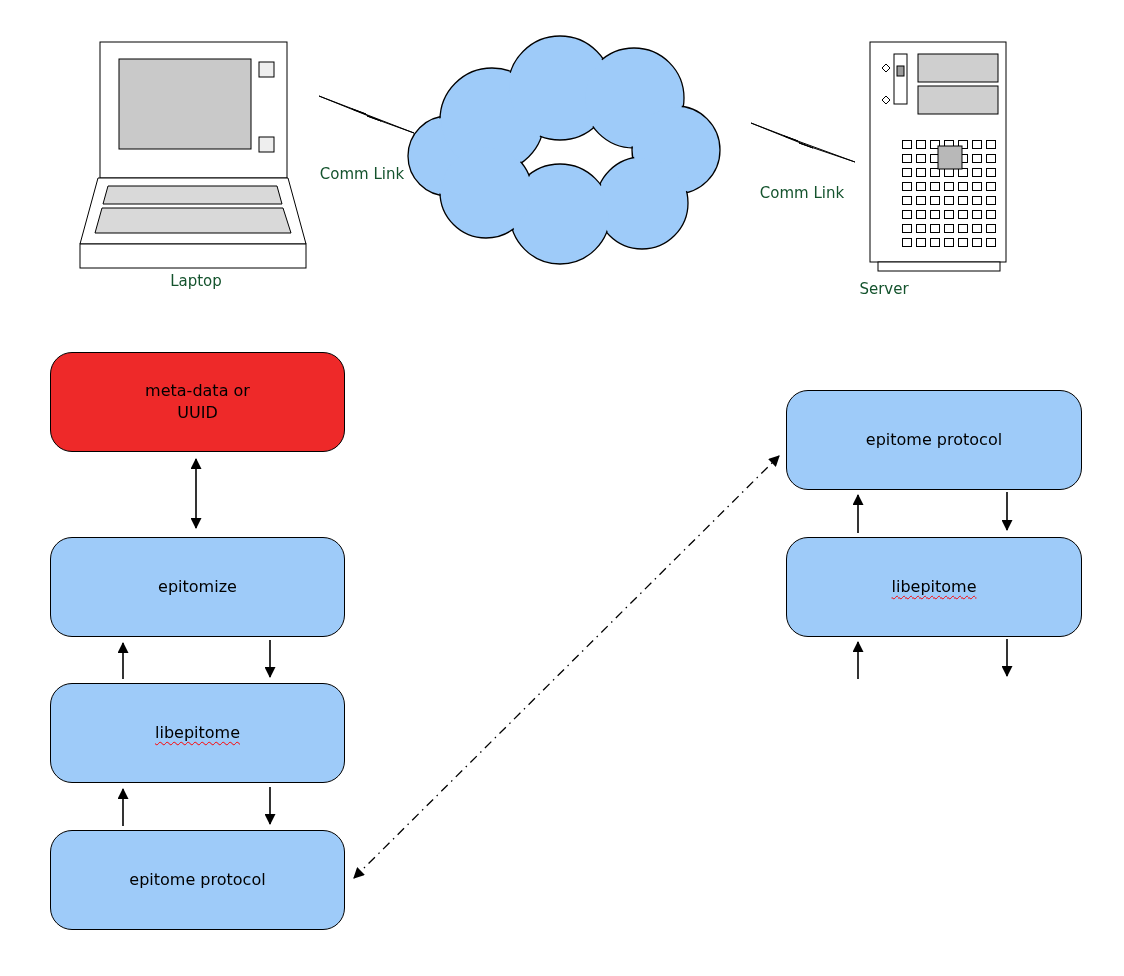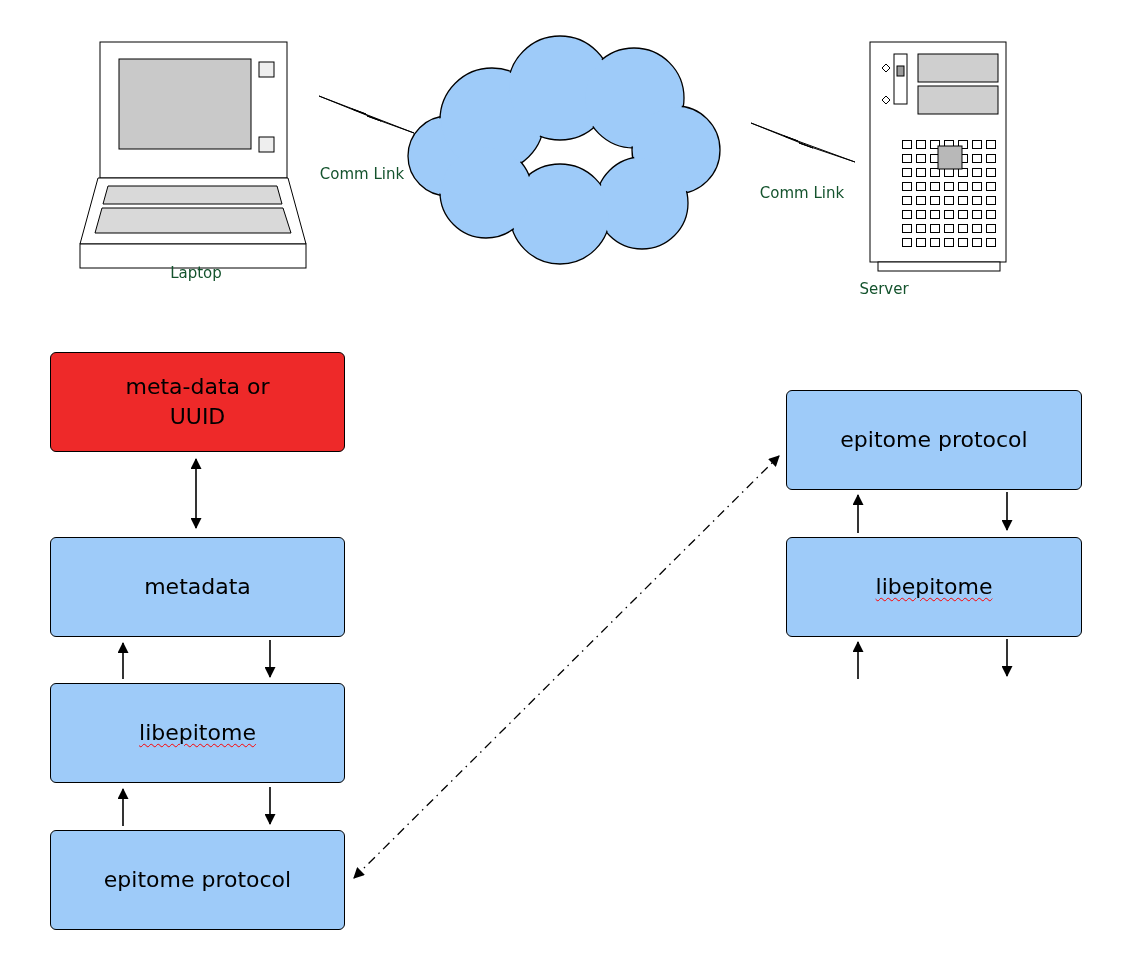--- a/index.html
+++ b/index.html
@@ -4,22 +4,22 @@
 <style>
   html,body{margin:0;padding:0;background:#ffffff;}
   #canvas{
     position:relative;width:1124px;height:976px;
     font-family:"DejaVu Sans","Liberation Sans",sans-serif;
     background:#ffffff;overflow:hidden;color:#000;
   }
   #shapes{position:absolute;left:0;top:0;}
   .node{
     position:absolute;display:flex;align-items:center;justify-content:center;
-    text-align:center;border:1px solid #000;border-radius:6px;
-    font-size:22px;line-height:1.35;color:#000;white-space:pre-line;
+    text-align:center;border:1px solid #000;border-radius:22px;
+    font-size:16px;line-height:1.35;color:#000;white-space:pre-line;
   }
   .node.blue{background:#9ecbf9;}
   .node.red{background:#ee2929;}
   .wavy{
     text-decoration-line:underline;
     text-decoration-style:wavy;
     text-decoration-color:#ff0000;
     text-decoration-thickness:1px;
     text-underline-offset:3px;
   }
@@ -105,35 +105,35 @@
     <g stroke="#000" stroke-width="1.6">
       <line x1="858" y1="533" x2="858" y2="495" marker-end="url(#arr)"></line>
       <line x1="1007" y1="492" x2="1007" y2="530" marker-end="url(#arr)"></line>
       <line x1="858" y1="679" x2="858" y2="642" marker-end="url(#arr)"></line>
       <line x1="1007" y1="639" x2="1007" y2="676" marker-end="url(#arr)"></line>
     </g>
 
     <line x1="354" y1="878" x2="779" y2="456" stroke="#000" stroke-width="1.3" stroke-dasharray="9 5 1.5 5" marker-start="url(#arr)" marker-end="url(#arr)"></line>
   </svg>
 
-  <div class="small-label" style="left:140px;top:264px;width:112px;">Laptop</div>
+  <div class="small-label" style="left:140px;top:272px;width:112px;">Laptop</div>
 
   <div class="small-label" style="left:828px;top:280px;width:112px;">Server</div>
 
   <div class="small-label" style="left:312px;top:165px;width:100px;">Comm Link</div>
 
   <div class="small-label" style="left:752px;top:184px;width:100px;">Comm Link</div>
 
   <div class="node red" style="left:50px;top:352px;width:293px;height:98px;">
     <span>meta-data or
 UUID</span>
   </div>
 
   <div class="node blue" style="left:50px;top:537px;width:293px;height:98px;">
-    <span>metadata</span>
+    <span>epitomize</span>
   </div>
 
   <div class="node blue" style="left:50px;top:683px;width:293px;height:98px;">
     <span class="wavy">libepitome</span>
   </div>
 
   <div class="node blue" style="left:50px;top:830px;width:293px;height:98px;">
     <span>epitome protocol</span>
   </div>
 

